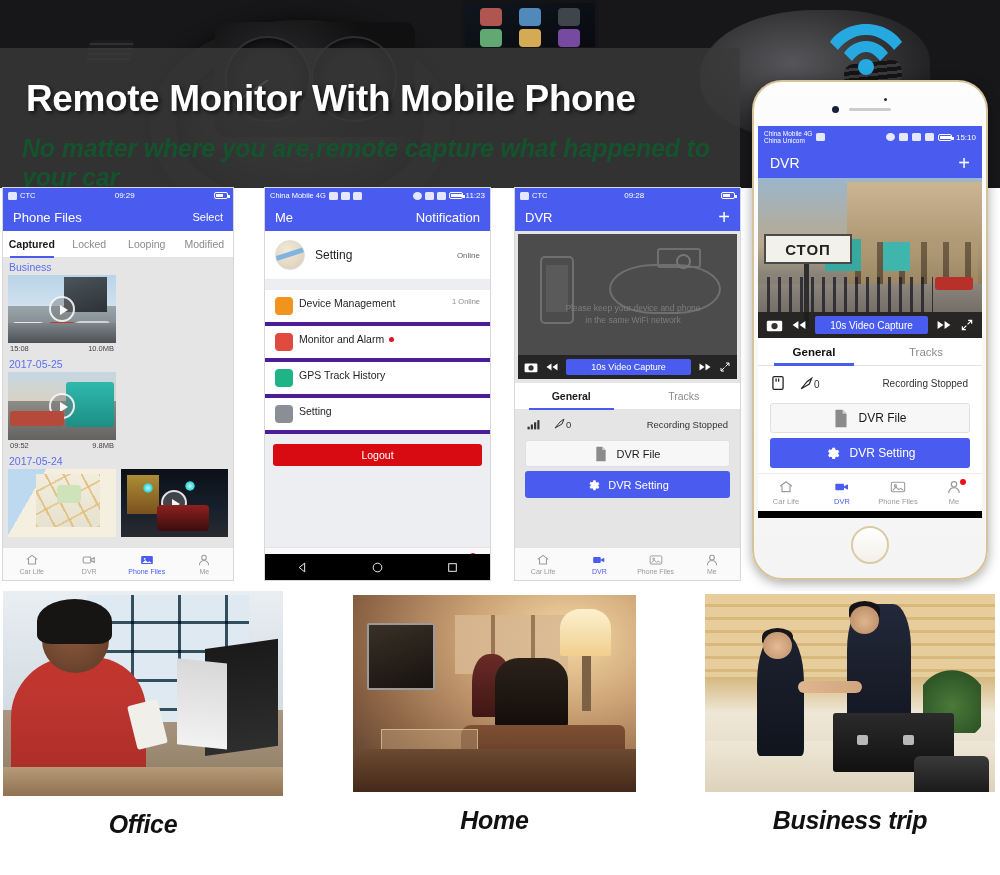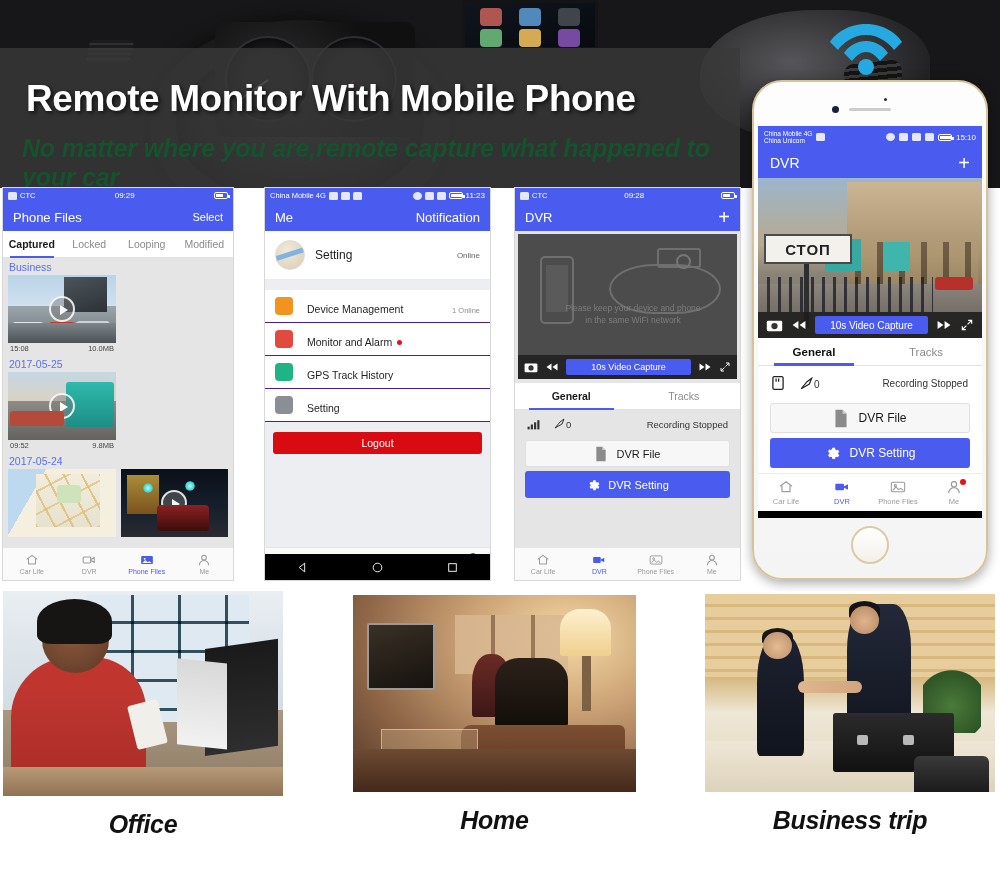--- a/index.html
+++ b/index.html
@@ -226,22 +226,22 @@
     width: 30px; height: 30px; border-radius: 50%;
     background: radial-gradient(circle at 40% 35%, #f2e9d8, #d8cdb5);
     border: 1px solid #ddd; position: relative; overflow: hidden;
   }
   .avatar:after { content:""; position:absolute; left:-4px; top:10px; width:40px; height:5px;
     background:#7fb4e0; transform: rotate(-18deg); }
   .profile .name { flex: 1; font-size: 12px; color: #222; }
   .profile .status { font-size: 8px; color: #666; }
   .gapblock { height: 10px; background: #eceef1; }
   .mrow {
-    display: flex; align-items: flex-end; gap: 14px;
-    padding: 7px 10px; background: #fff; border-bottom: 1px solid #4c1d95;
+    display: flex; align-items: flex-start; gap: 6px;
+    padding: 7px 10px; background: #fff; border-bottom: 4px solid #4c1d95;
     font-size: 10.5px; color: #1f1f1f;
   }
   .mrow .mico { width: 18px; height: 18px; border-radius: 4px; flex: none; position:relative; }
   .mrow .grow { flex: 1; display: flex; align-items: center; gap: 5px; }
   .mrow .right { font-size: 7.5px; color: #8e8e8e; }
   .reddot { width: 5px; height: 5px; border-radius: 50%; background: #e8111b; display:inline-block; }
   .logout {
     margin: 10px 8px 0; height: 22px; background: #d90b12; color: #fff;
     display: flex; align-items: center; justify-content: center;
     border-radius: 3px; font-size: 10.5px;

